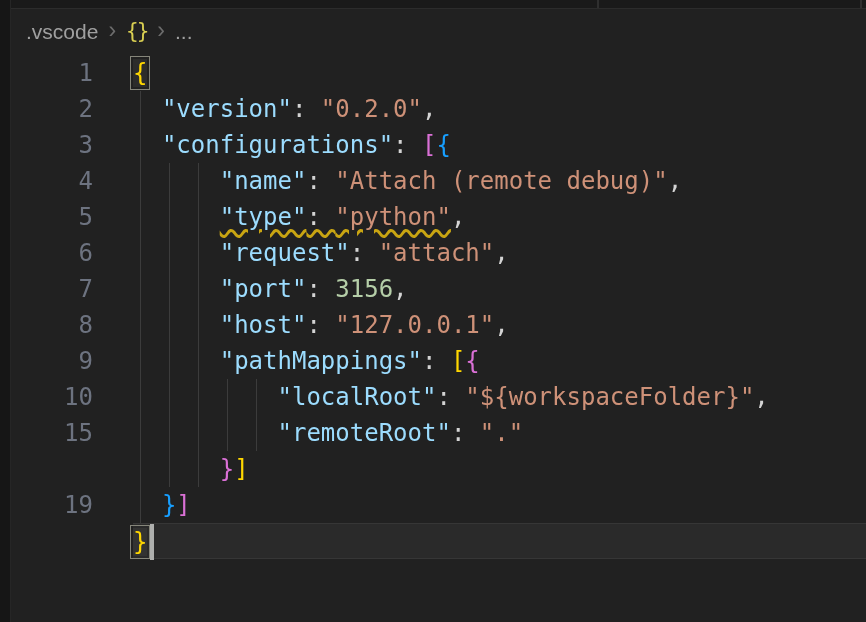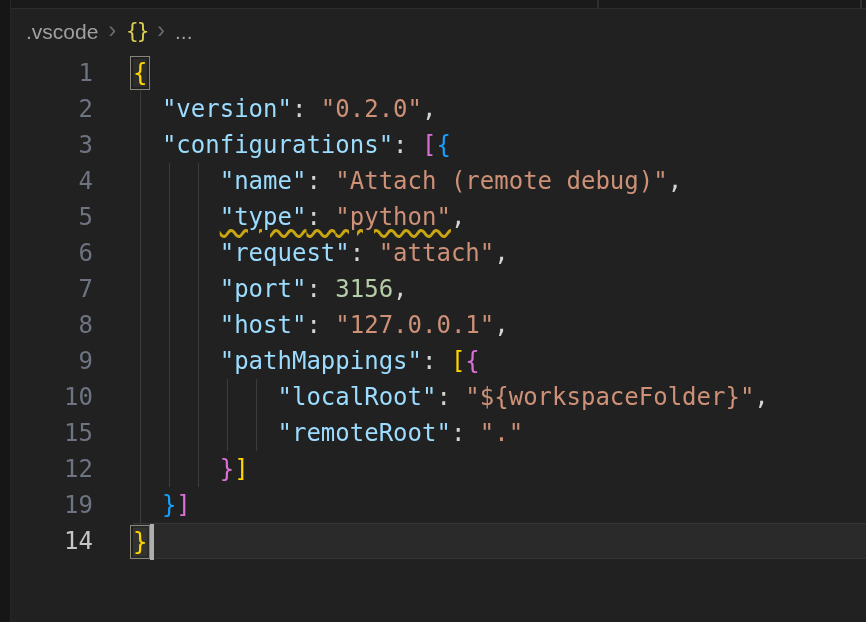--- a/index.html
+++ b/index.html
@@ -120,28 +120,26 @@
         </div>
         <div class="code-line">
           <div class="ln">10</div>
           <div class="code"><span>          </span><span style="color: rgb(156, 220, 254);">"localRoot"</span><span style="color: rgb(212, 212, 212);">: </span><span style="color: rgb(206, 145, 120);">"${workspaceFolder}"</span><span style="color: rgb(212, 212, 212);">,</span></div>
         </div>
         <div class="code-line">
           <div class="ln">15</div>
           <div class="code"><span>          </span><span style="color: rgb(156, 220, 254);">"remoteRoot"</span><span style="color: rgb(212, 212, 212);">: </span><span style="color: rgb(206, 145, 120);">"."</span></div>
         </div>
         <div class="code-line">
-          <div class="ln">12</div>
           <div class="code"><span>      </span><span style="color: rgb(218, 112, 214);">}</span><span style="color: rgb(255, 215, 0);">]</span></div>
         </div>
         <div class="code-line">
           <div class="ln">19</div>
           <div class="code"><span>  </span><span style="color: rgb(23, 159, 255);">}</span><span style="color: rgb(218, 112, 214);">]</span></div>
         </div>
         <div class="code-line active">
-          <div class="ln">14</div>
           <div class="code"><span class="bracket-match" style="color: rgb(255, 215, 0);">}</span><div class="cursor"></div></div>
         </div>
       </div>
   </div>
 
   <div class="leftstrip"></div>
 </div>
 
 </body></html>

